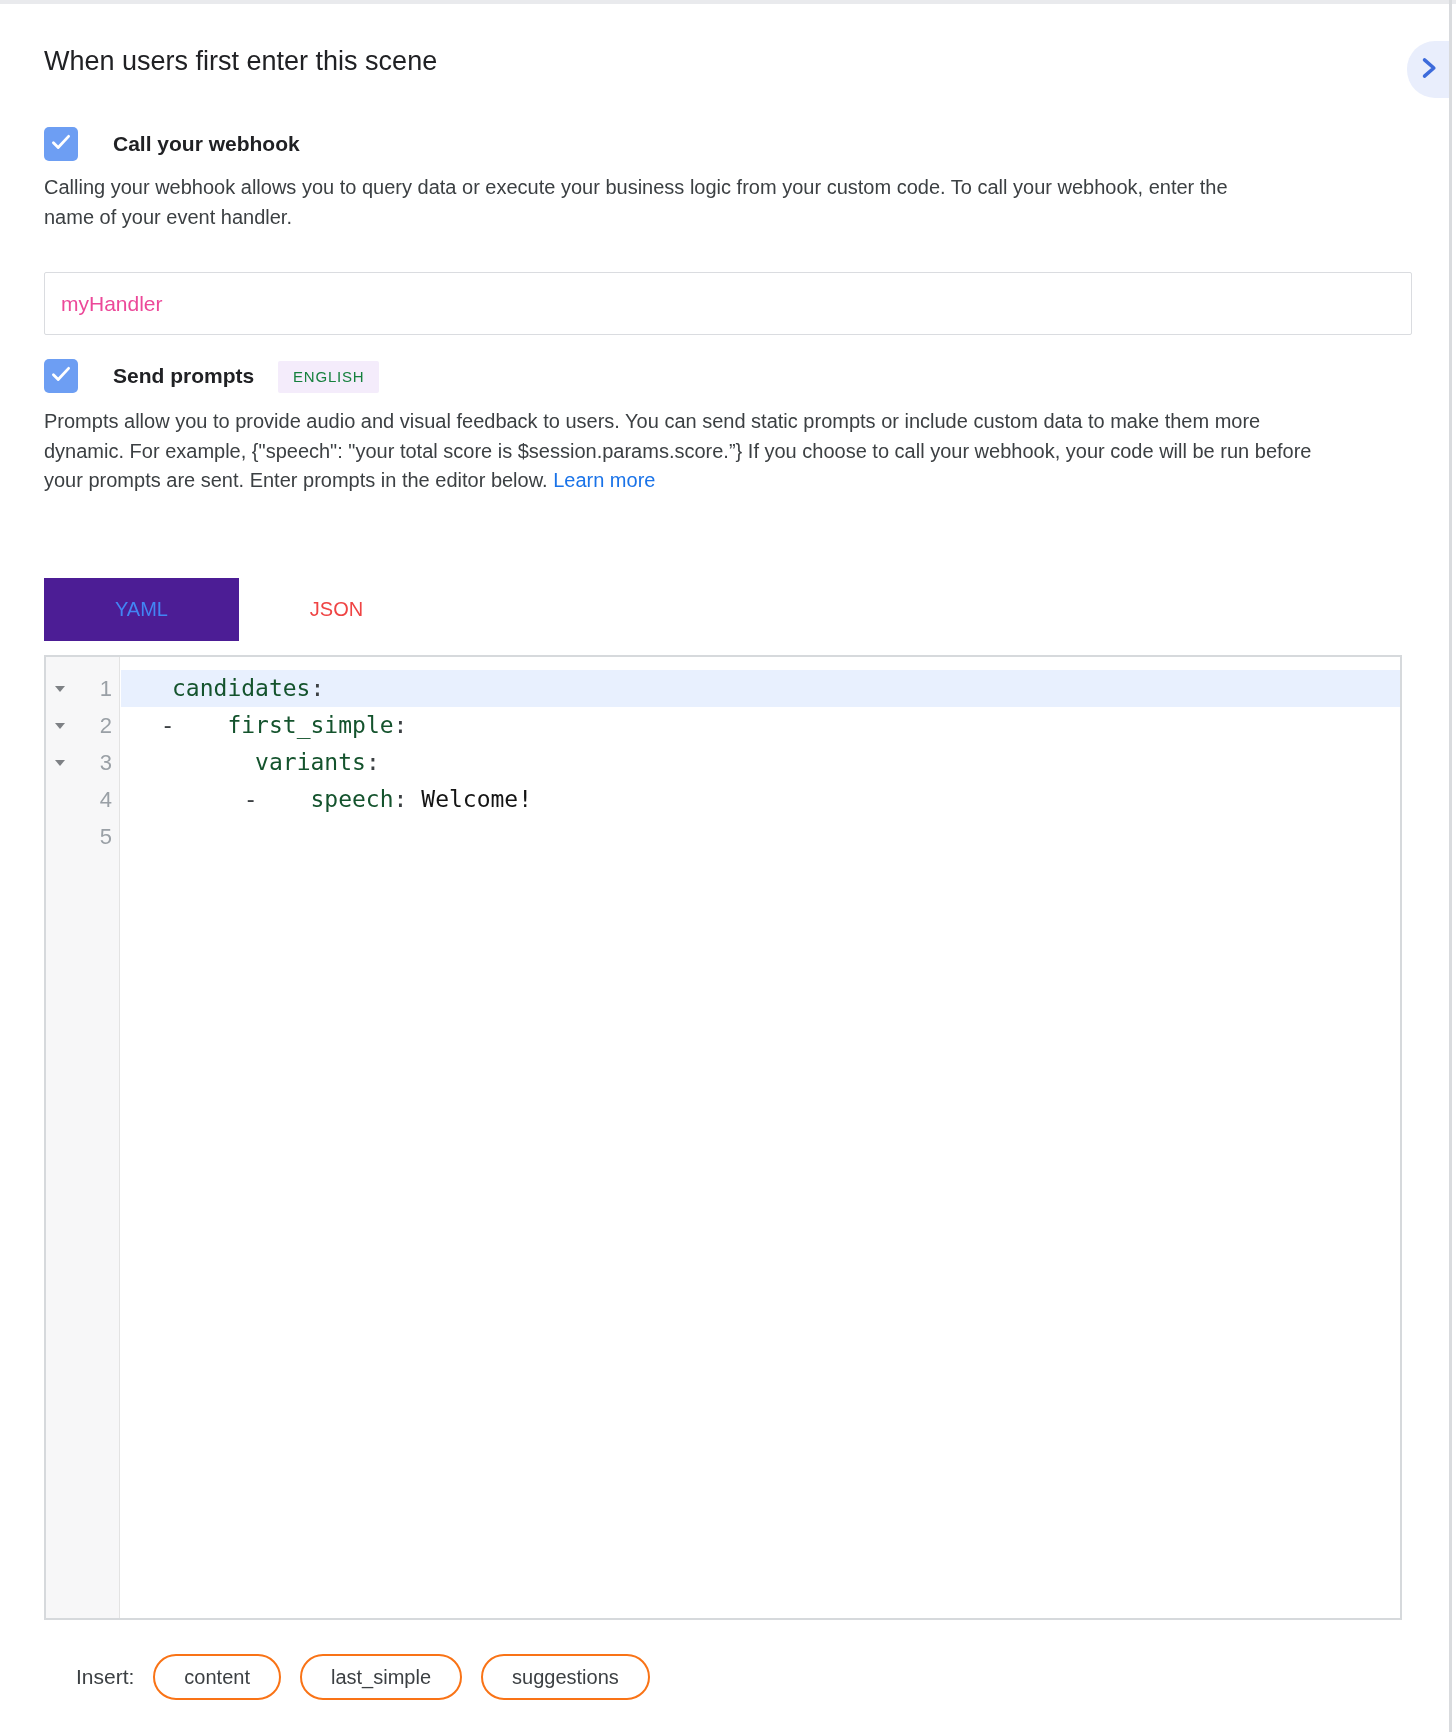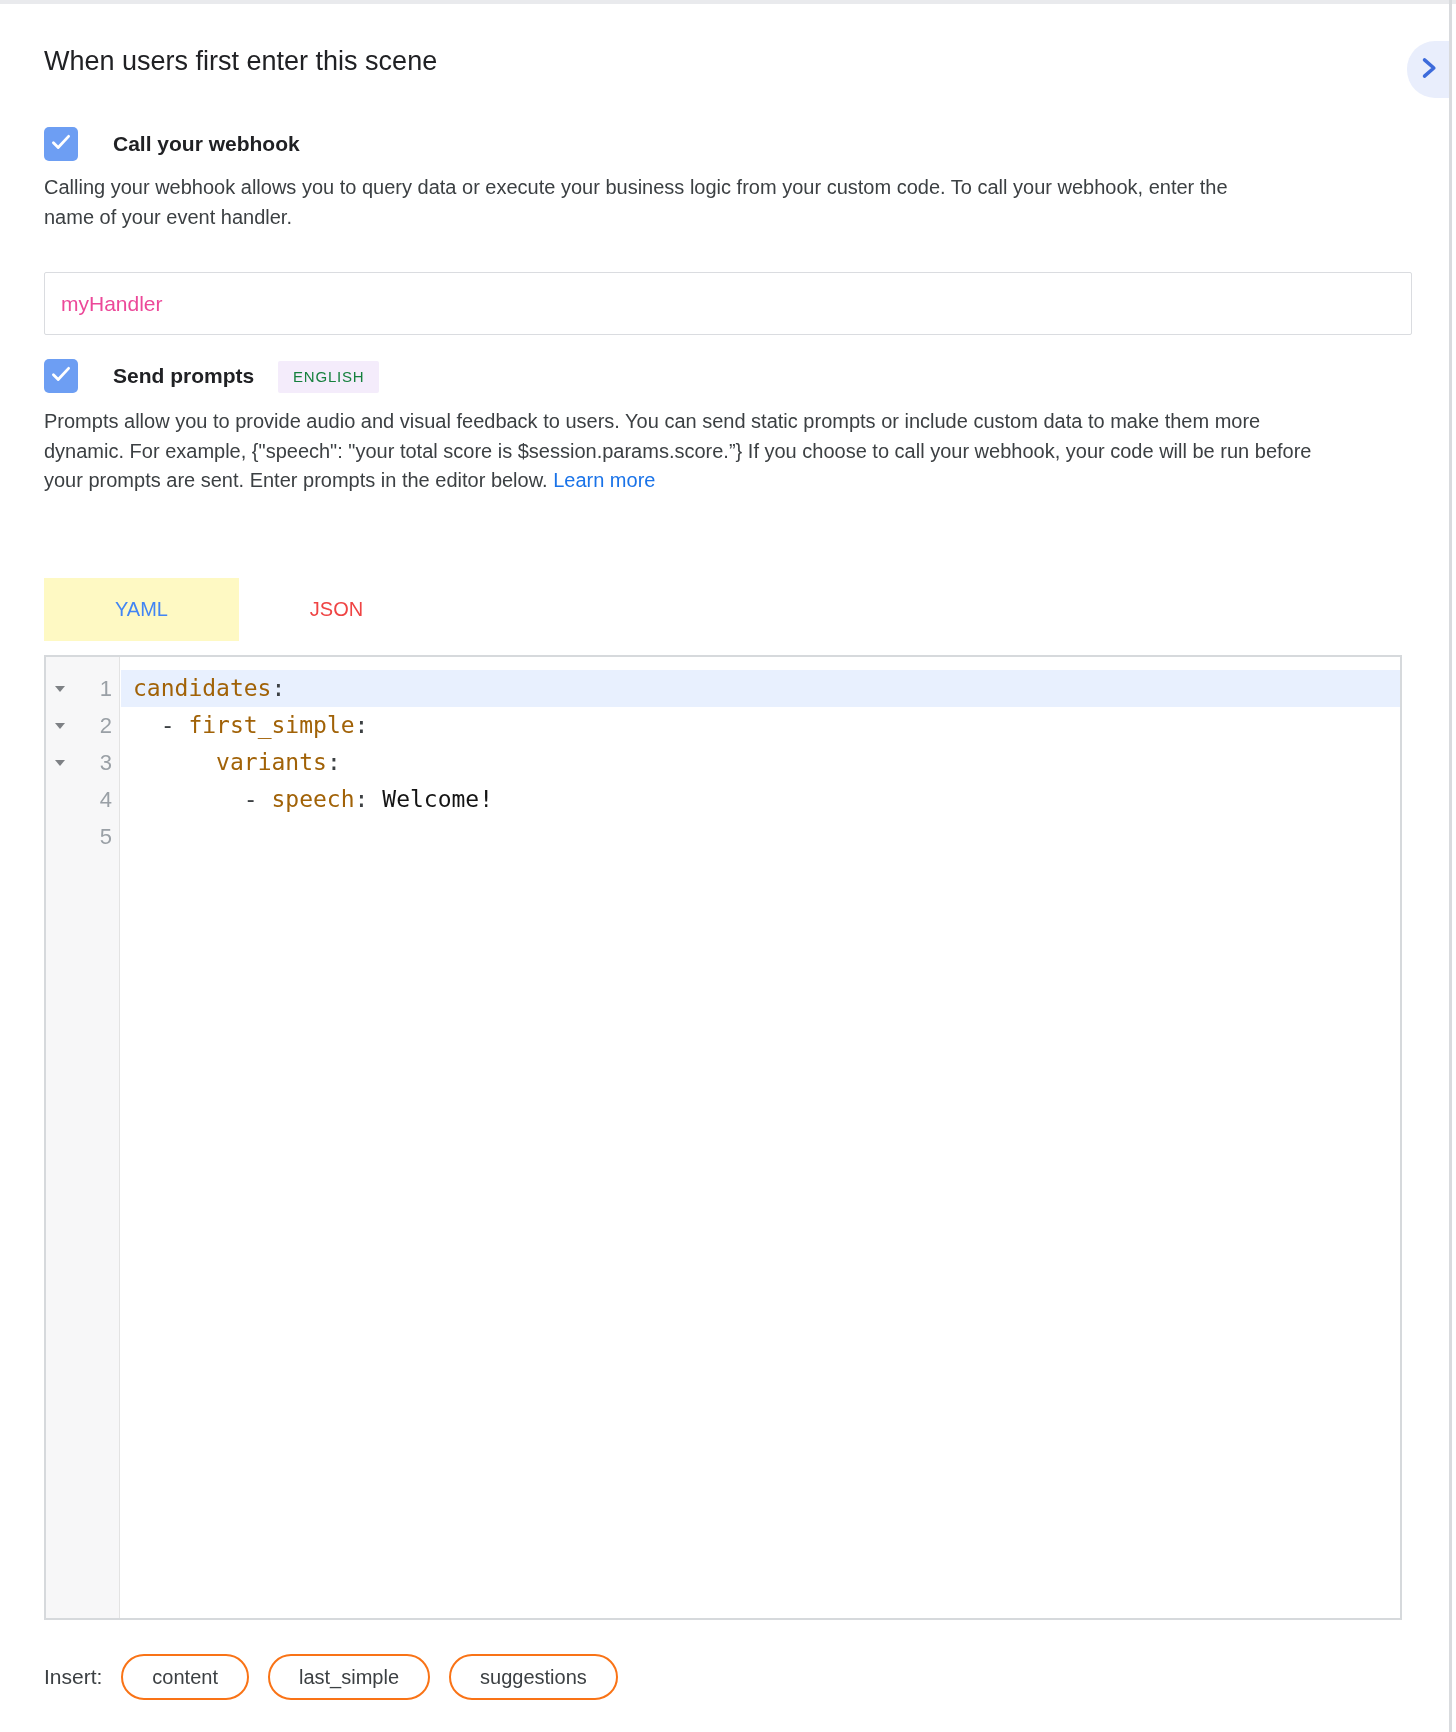--- a/index.html
+++ b/index.html
@@ -34,44 +34,44 @@
   .link { color:#1A73E8; cursor:pointer; }
 
   .handler-input { position:absolute; left:44px; top:272px; width:1368px; height:63px;
                    border:1.5px solid #DADCE0; border-radius:2px; background:#fff;
                    font-size:21px; color:#ec4899; padding:0 16px;
                    font-family:"Liberation Sans", sans-serif; outline:none; }
 
   .tabs { position:absolute; left:44px; top:578px; display:flex; }
   .tab { width:195px; height:63px; display:flex; align-items:center; justify-content:center;
          font-size:20px; font-weight:500; color:#ef4444; cursor:pointer; }
-  .tab.active { background:#fef9c3; color:#4285F4; }
+  .tab.active { background:#4c1d95; color:#4285F4; }
 
   .editor { position:absolute; left:44px; top:655px; width:1358px; height:965px;
             border:2px solid #D6D9DC; background:#fff; }
   .gutter-bg { position:absolute; left:0; top:0; bottom:0; width:74px;
                background:#F7F7F8; border-right:1px solid #E3E3E3; }
   .rows { position:absolute; left:0; top:13px; right:0; }
   .crow { display:flex; height:37px; }
   .gcell { width:75px; flex:none; display:flex; align-items:center; }
   .foldbox { width:24px; padding-left:9px; display:flex; align-items:center; }
   .tri { width:0; height:0; border-left:5.5px solid transparent;
          border-right:5.5px solid transparent; border-top:6.5px solid #5F6368;
          opacity:.8; cursor:pointer; }
   .lnum { flex:1; text-align:right; padding-right:9px; font-size:22px; color:#9AA0A6;
           line-height:37px; }
   .codecell { flex:1; white-space:pre; font-family:"DejaVu Sans Mono", monospace;
               font-size:23px; line-height:37px; color:#202124; padding-left:12px; cursor:text; }
   .crow.active .codecell { background:#E8F0FE; }
-  .yk { color:#a16207; }
+  .yk { color:#14532d;margin-left:39px; }
   .yp { color:#3C4043; }
   .yv { color:#141414; }
 
   .insert-row { position:absolute; left:44px; top:1654px; display:flex; align-items:center; gap:19px; }
-  .insert-label { font-size:21px; color:#3C4043; }
+  .insert-label { font-size:21px; color:#3C4043;margin-left:32px; }
   .chip { height:46px; padding:0 29px; border:2px solid #f97316; border-radius:24px;
           display:flex; align-items:center; font-size:20px; color:#3C4043;
           background:#fff; cursor:pointer; }
 </style>
 </head>
 <body>
 
 <div class="top-strip"></div>
 <div class="right-border"></div>
 

